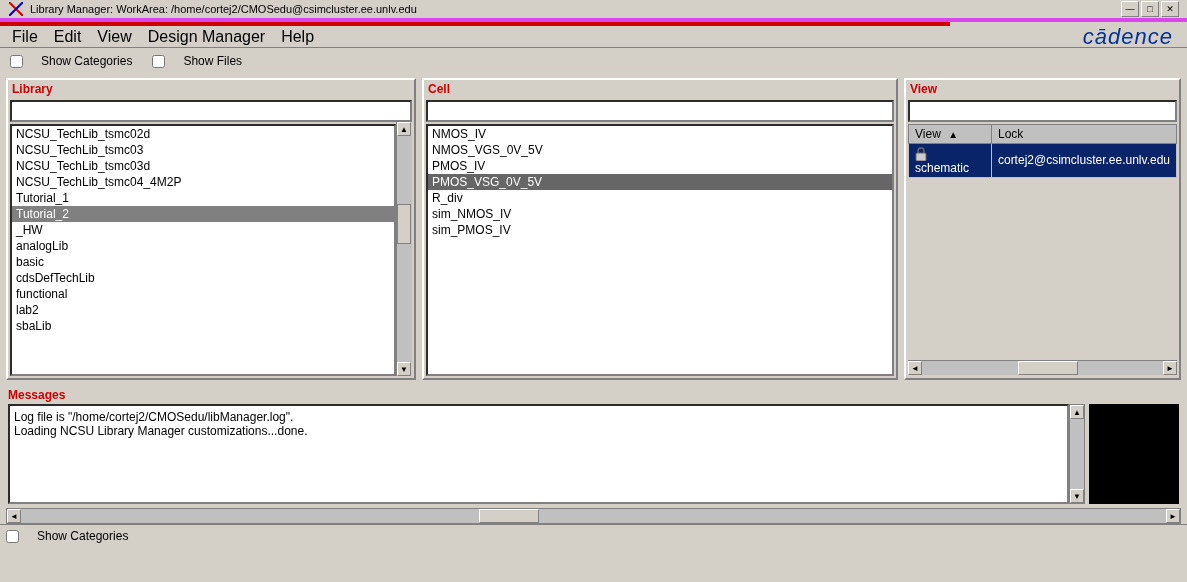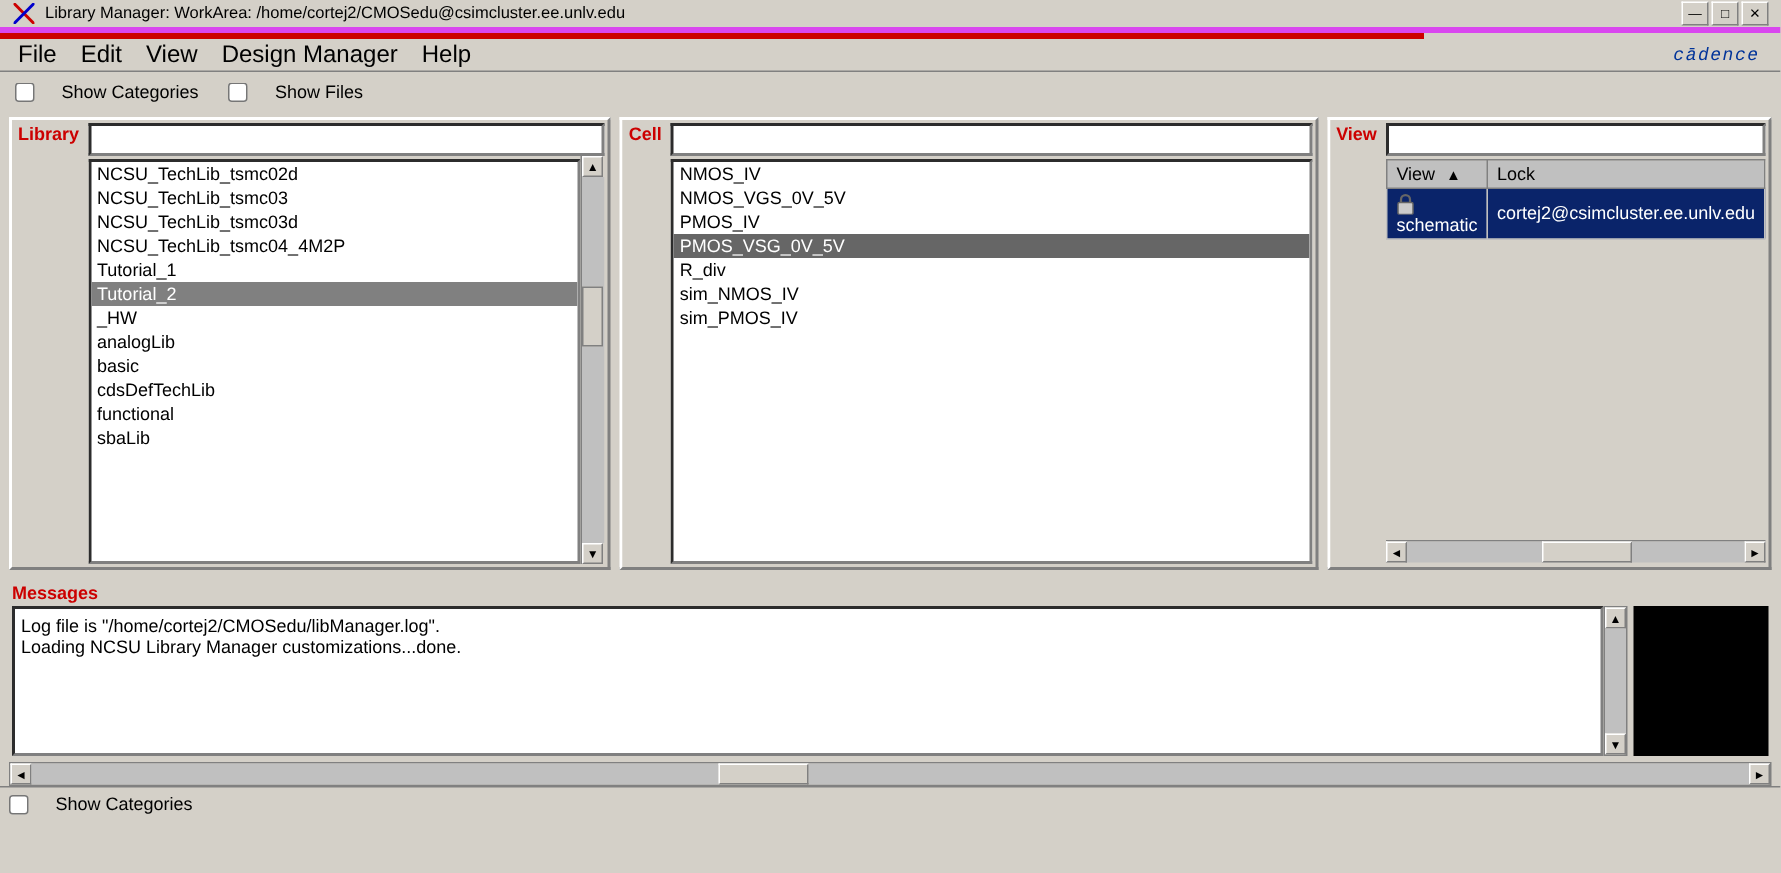--- a/index.html
+++ b/index.html
@@ -70,22 +70,22 @@
     .menu-item {
       padding: 2px 8px;
       font-size: 16px;
       cursor: pointer;
     }
 
     
     #cadence-logo {
       margin-left: auto;
       padding-right: 10px;
-      font-family: Liberation Mono, monospace;
-      font-size: 12px;
+      font-family: Liberation Sans, sans-serif;
+      font-size: 22px;
       font-style: italic;
       color: #003399;
       letter-spacing: 1px;
     }
 
     
     #toolbar {
       background: #d4d0c8;
       padding: 6px 10px;
       display: flex;
@@ -112,21 +112,21 @@
       height: 310px;
     }
 
     
     .panel {
       border: 2px solid #808080;
       border-top-color: #fff;
       border-left-color: #fff;
       background: #d4d0c8;
       display: flex;
-      flex-direction: row;
+      flex-direction: column;
       position: relative;
     }
     .panel-title {
       font-size: 12px;
       font-weight: bold;
       color: #cc0000;
       padding: 2px 4px;
       background: #d4d0c8;
     }
     .panel-input {
@@ -362,20 +362,21 @@
           <li>NCSU_TechLib_tsmc03</li>
           <li>NCSU_TechLib_tsmc03d</li>
           <li>NCSU_TechLib_tsmc04_4M2P</li>
           <li>Tutorial_1</li>
           <li class="selected">Tutorial_2</li>
           <li>_HW</li>
           <li>analogLib</li>
           <li>basic</li>
           <li>cdsDefTechLib</li>
           <li>functional</li>
+          <li>lab2</li>
           <li>sbaLib</li>
         </ul>
         <div style="width:16px;background:#d4d0c8;border-left:1px solid #808080;display:flex;flex-direction:column;">
           <div class="scrollbar-btn">▲</div>
           <div style="flex:1;background:#c0c0c0;position:relative;">
             <div style="position:absolute;top:30%;width:14px;height:40px;background:#d4d0c8;border:1px solid #808080;"></div>
           </div>
           <div class="scrollbar-btn">▼</div>
         </div>
       </div>

